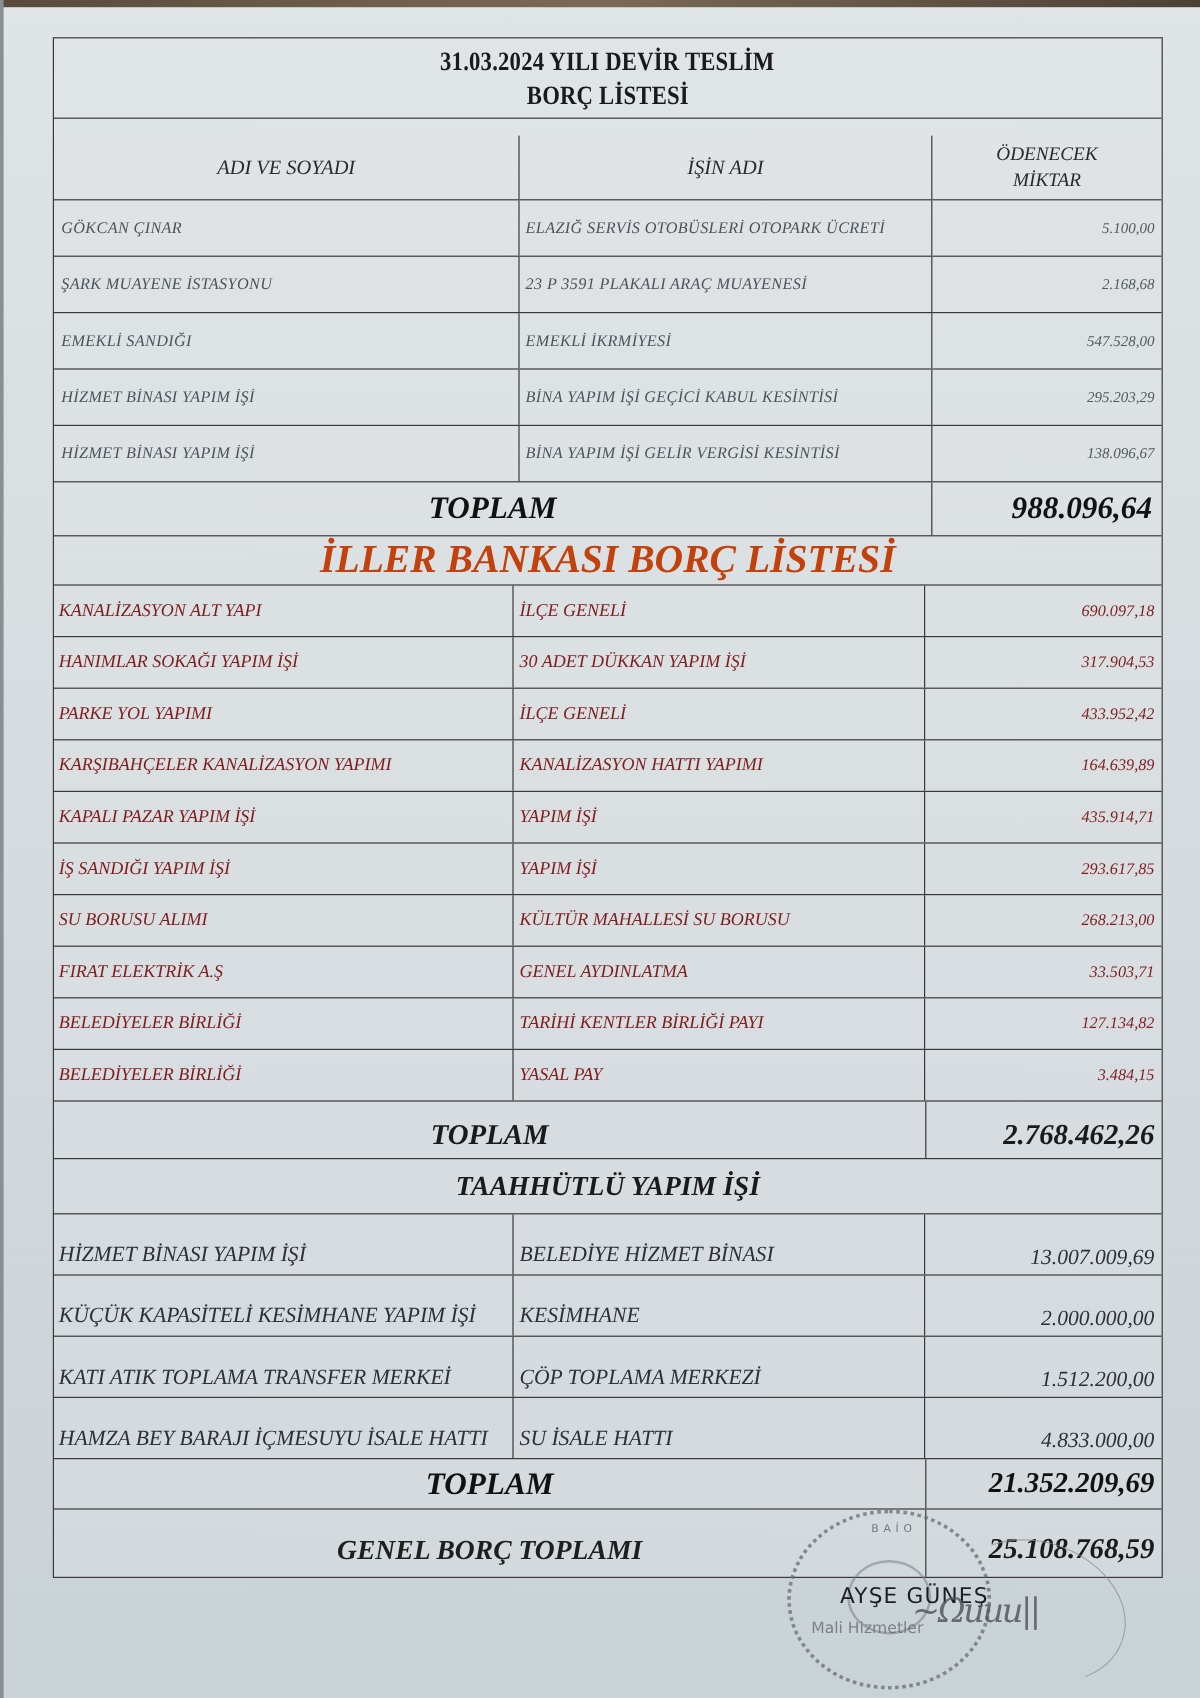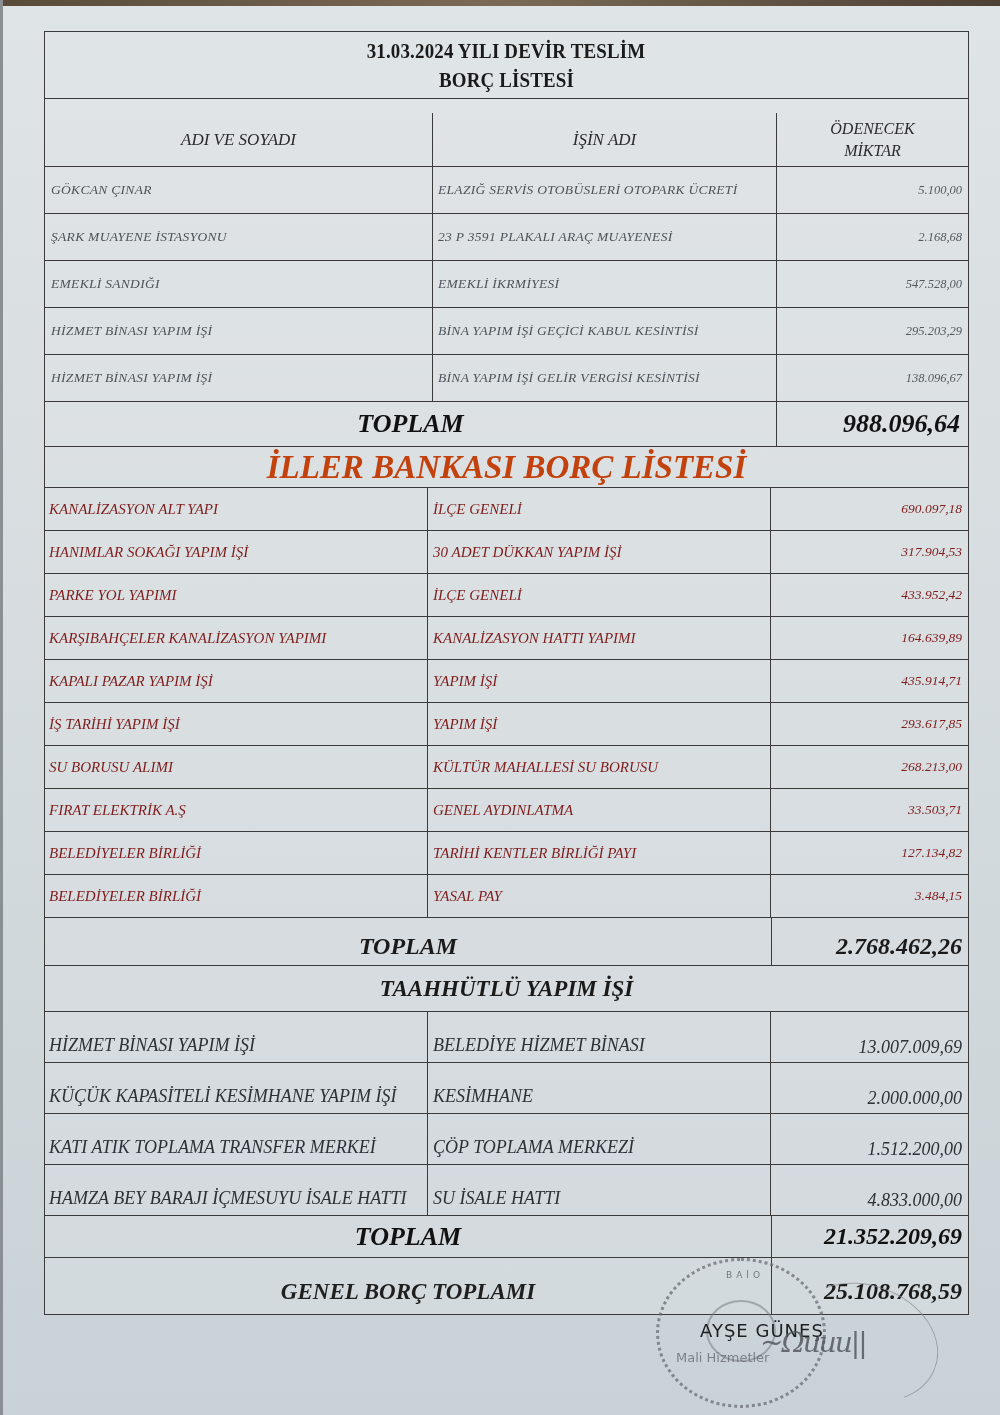--- a/index.html
+++ b/index.html
@@ -182,21 +182,21 @@
     <div class="cell c1b">KARŞIBAHÇELER KANALİZASYON YAPIMI</div>
     <div class="cell c2b">KANALİZASYON HATTI YAPIMI</div>
     <div class="cell c3">164.639,89</div>
   </div>
   <div class="row d2">
     <div class="cell c1b">KAPALI PAZAR YAPIM İŞİ</div>
     <div class="cell c2b">YAPIM İŞİ</div>
     <div class="cell c3">435.914,71</div>
   </div>
   <div class="row d2">
-    <div class="cell c1b">İŞ TARİHİ YAPIM İŞİ</div>
+    <div class="cell c1b">İŞ SANDIĞI YAPIM İŞİ</div>
     <div class="cell c2b">YAPIM İŞİ</div>
     <div class="cell c3">293.617,85</div>
   </div>
   <div class="row d2">
     <div class="cell c1b">SU BORUSU ALIMI</div>
     <div class="cell c2b">KÜLTÜR MAHALLESİ SU BORUSU</div>
     <div class="cell c3">268.213,00</div>
   </div>
   <div class="row d2">
     <div class="cell c1b">FIRAT ELEKTRİK A.Ş</div>

